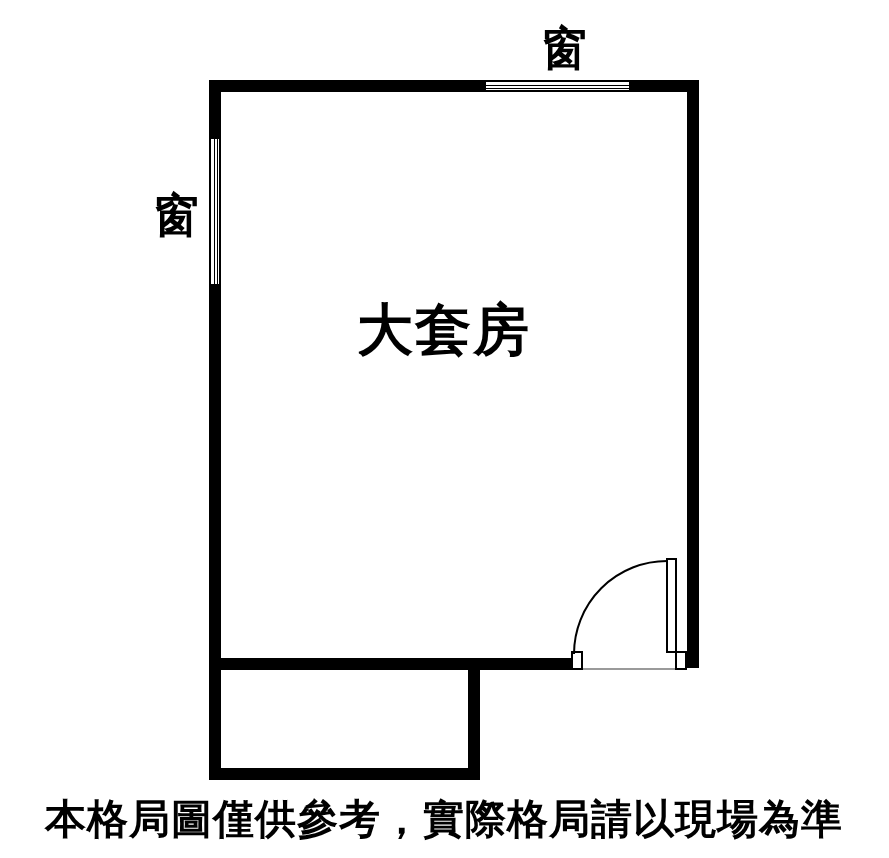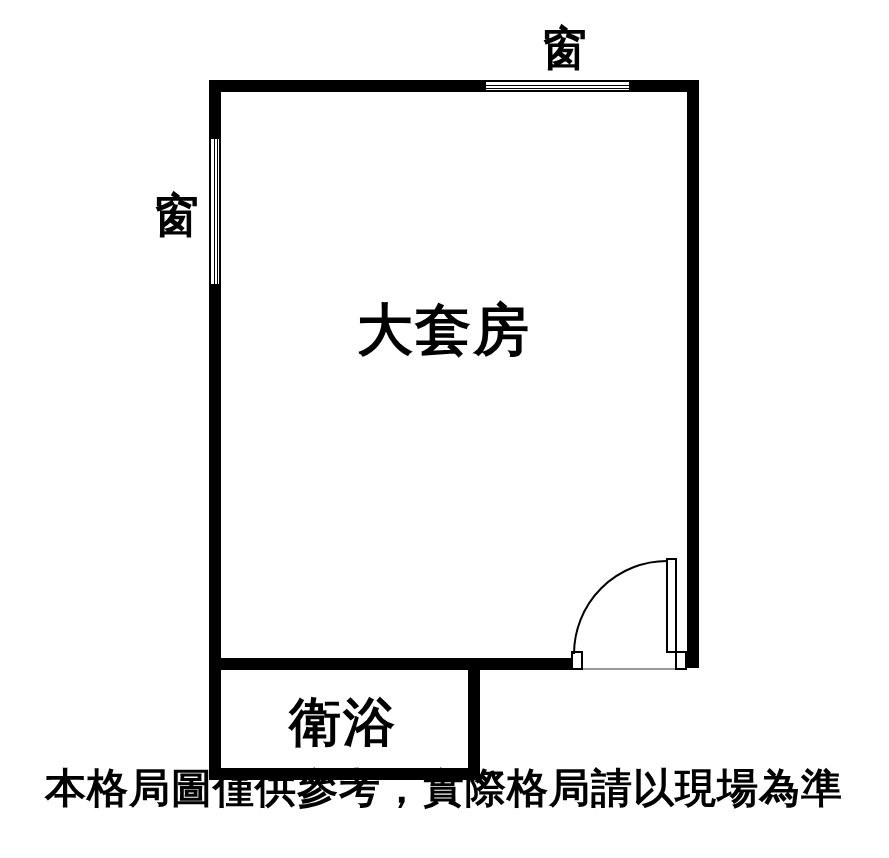--- a/index.html
+++ b/index.html
@@ -92,16 +92,15 @@
   <div class="door-jamb" style="left:571px; top:651px; width:12px; height:19px;"></div>
   <div class="door-jamb" style="left:675px; top:651px; width:12px; height:19px;"></div>
   <div class="door-leaf" style="left:666px; top:558px; width:11px; height:95px;"></div>
   <svg class="arc-layer" viewBox="0 0 889 858" xmlns="http://www.w3.org/2000/svg">
     <path d="M 667 561 A 93 93 0 0 0 574 654" fill="none" stroke="#000000" stroke-width="2"></path>
   </svg>
 
   <div class="label label-window" style="left:564px; top:48px;">窗</div>
   <div class="label label-window" style="left:176px; top:215px;">窗</div>
   <div class="label label-room" style="left:444px; top:330px;">大套房</div>
-  <div class="label label-bath" style="left:343px; top:722px;">衛浴</div>
-  <div class="label label-disclaimer" style="left:444px; top:788px;">本格局圖僅供參考，實際格局請以現場為準</div>
+  <div class="label label-disclaimer" style="left:444px; top:822px;font-family:Liberation Mono, monospace;">本格局圖僅供參考，實際格局請以現場為準</div>
 
 </div>
 
 </body></html>

